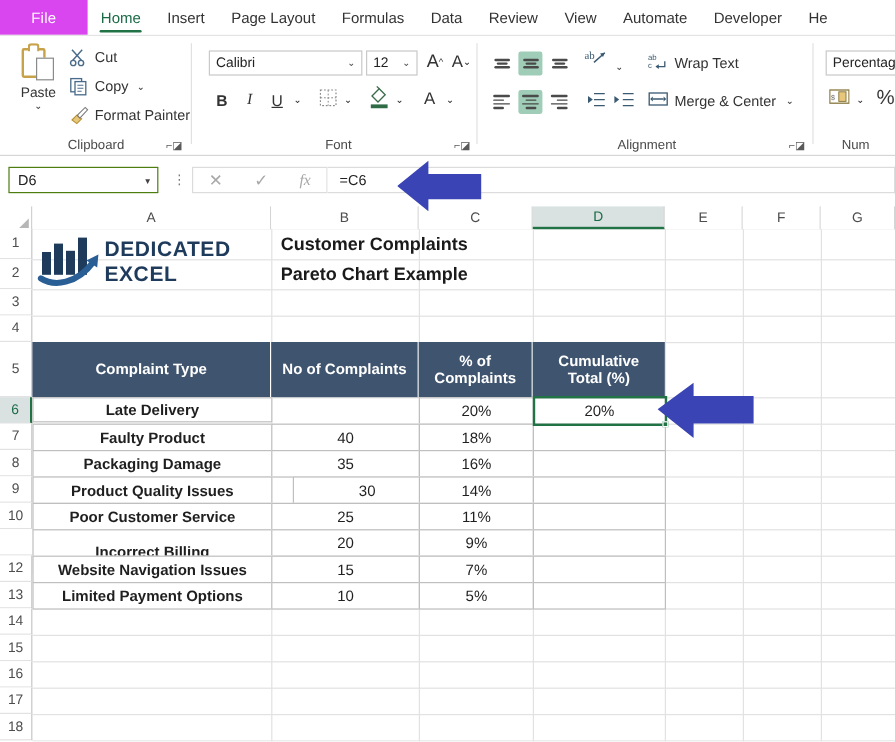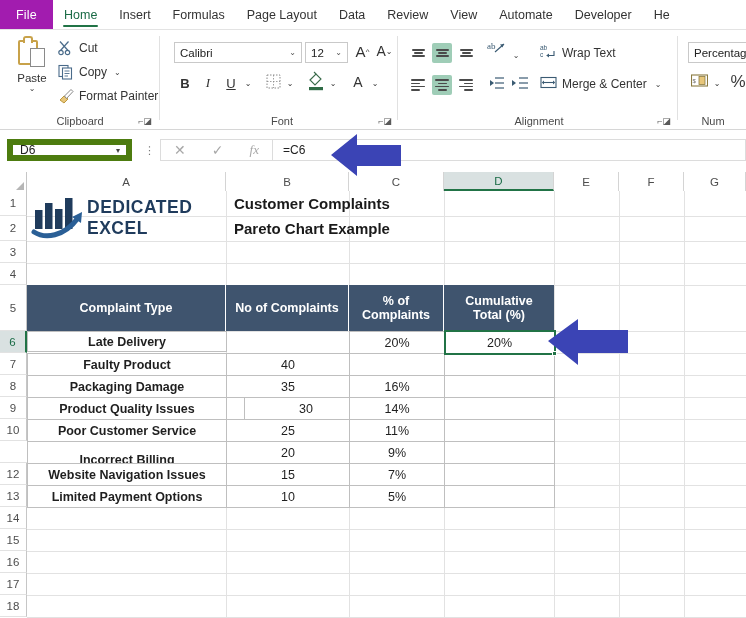--- a/index.html
+++ b/index.html
@@ -13,21 +13,21 @@
   }
   #app { position: relative; width: 746px; height: 618px; background:#fff; }
 
   
   .tabstrip {
     position: absolute; top:0; left:0; width:746px; height:29px;
     background:#ffffff;
     display:flex; align-items:stretch;
   }
   .tab-file {
-    width:53px; height:29px; background:#a21caf; color:#ffffff;
+    width:73px; height:29px; background:#d946ef; color:#ffffff;
     display:flex; align-items:center; justify-content:center;
     font-size:12.5px; letter-spacing:.2px;
   }
   .tab {
     display:flex; align-items:center; justify-content:center;
     padding:0 11px; font-size:12.5px; color:#333333;
     position:relative; height:29px; white-space:nowrap;
   }
   .tab.active { color:#1a6b46; }
   .tab.active::after {
@@ -116,21 +116,21 @@
     font-size:12px; color:#333; white-space:nowrap;
   }
 
   
   #grp-number { left:680px; width:66px; }
 
   
   .formulabar { position:absolute; top:131px; left:0; width:746px; height:39px; background:#fff; }
   .namebox {
     position:absolute; left:7px; top:8px; width:125px; height:22px;
-    border:6px solid #4d7c0f; background:#fff;
+    border:1px solid #4d7c0f; background:#fff;
     font-size:12px; color:#222; display:flex; align-items:center; padding-left:7px;
   }
   .namebox .nchev { position:absolute; right:6px; font-size:8px; color:#444; }
   .fb-dots { position:absolute; left:144px; top:12px; font-size:11px; color:#7a7a7a; line-height:14px;}
   .fb-icons {
     position:absolute; left:160px; top:8px; width:113px; height:22px;
     border:1px solid #dcdcdc; background:#fff;
     display:flex; align-items:center; justify-content:space-around;
     color:#a8a8a8; font-size:13px;
   }
@@ -214,24 +214,24 @@
     <div class="tab-file">
         <span>File</span>
       </div>
     <div class="tab active">
         <span>Home</span>
       </div>
     <div class="tab">
         <span>Insert</span>
       </div>
     <div class="tab">
+        <span>Page Layout</span>
+      </div>
+    <div class="tab">
         <span>Formulas</span>
-      </div>
-    <div class="tab">
-        <span>Page Layout</span>
       </div>
     <div class="tab">
         <span>Data</span>
       </div>
     <div class="tab">
         <span>Review</span>
       </div>
     <div class="tab">
         <span>View</span>
       </div>
@@ -676,20 +676,23 @@
     <div class="cell datacell num" style="left:444px; top:159px; width:111px; height:23px;">
         <span>20%</span>
       </div>
 
     <div class="cell datacell" style="left:27px;  top:181px; width:200px; height:23px;">
         <span>Faulty Product</span>
       </div>
     <div class="cell datacell num" style="left:226px; top:181px; width:124px; height:23px;">
         <span>40</span>
       </div>
+    <div class="cell datacell num" style="left:349px; top:181px; width:96px; height:23px;">
+        <span>18%</span>
+      </div>
     <div class="cell emptycell" style="left:444px; top:181px; width:111px; height:23px;"></div>
 
     <div class="cell datacell" style="left:27px;  top:203px; width:200px; height:23px;">
         <span>Packaging Damage</span>
       </div>
     <div class="cell datacell num" style="left:226px; top:203px; width:124px; height:23px;">
         <span>35</span>
       </div>
     <div class="cell datacell num" style="left:349px; top:203px; width:96px; height:23px;">
         <span>16%</span>

